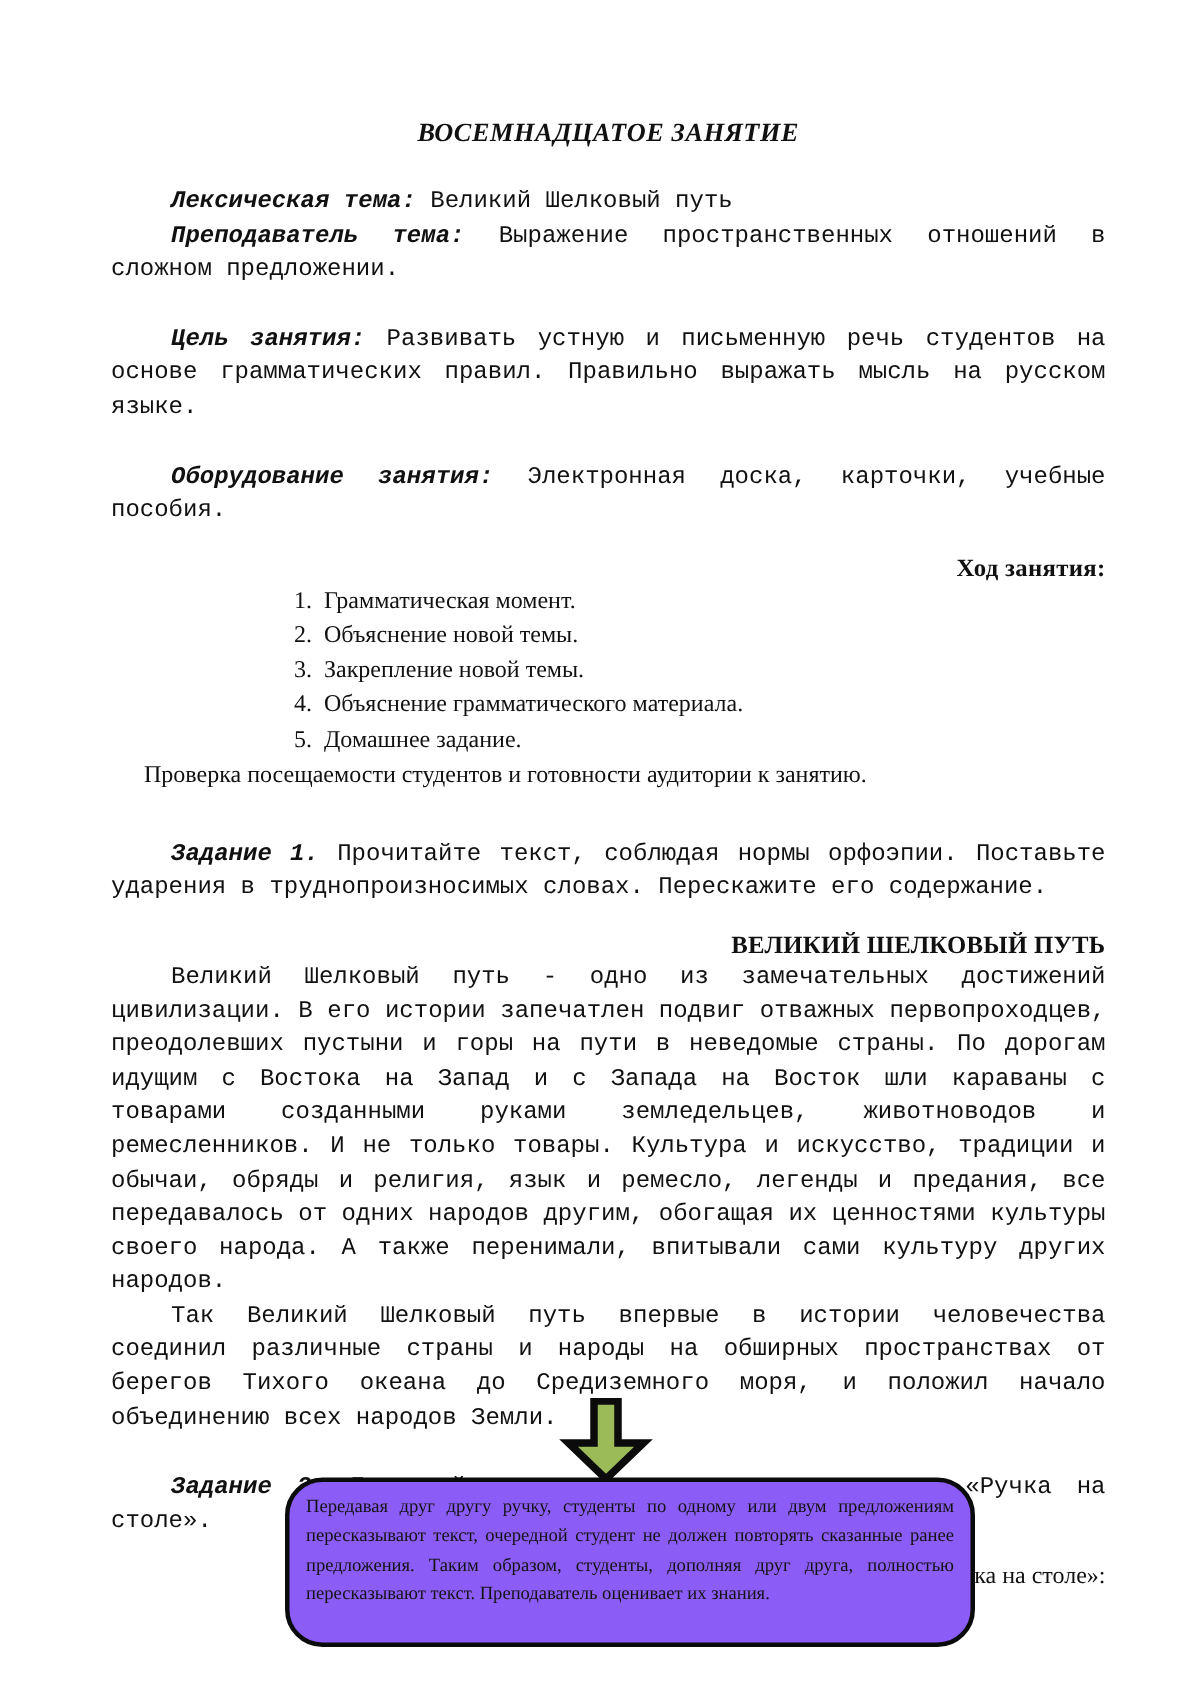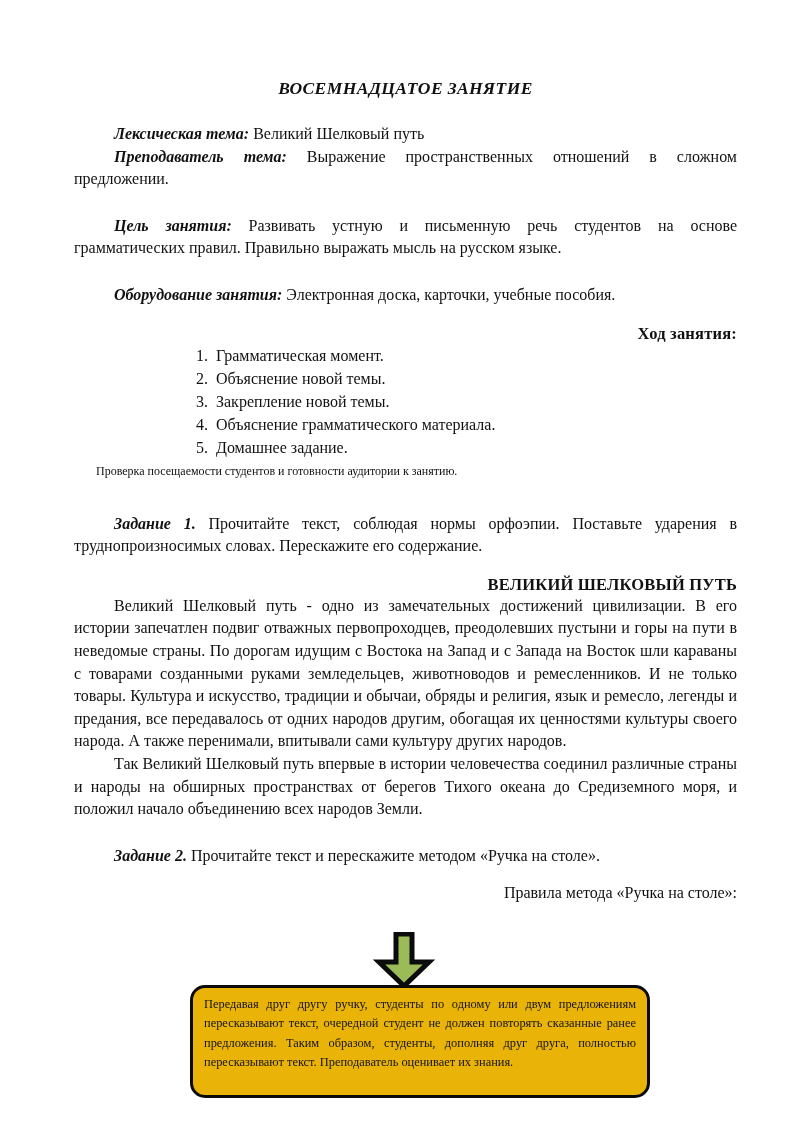--- a/index.html
+++ b/index.html
@@ -57,20 +57,21 @@
     margin: 0;
   }
 
   
   p.para {
     margin: 0;
     font-size: 16px;
     line-height: 22.6px;
     text-align: justify;
     text-justify: inter-word;
+    font-family: Liberation Mono, monospace;
   }
   p.para.indent {
     text-indent: 40px;
   }
 
   .lbl {
     font-weight: bold;
     font-style: italic;
   }
   .gap-m { height: 17px; }
@@ -91,21 +92,21 @@
   }
   ol.steps li .num {
     position: absolute;
     left: 0;
     top: 0;
     width: 18px;
     text-align: right;
   }
 
   .check-line {
-    font-size: 12px;
+    font-size: 16px;
     line-height: 23px;
     text-indent: 22px;
     margin: 0;
     text-align: left;
   }
 
   
   .arrow-wrap {
     position: absolute;
     left: 0;
@@ -117,23 +118,23 @@
   .arrow-wrap svg { display: block; margin: 0 auto; }
 
   
   .callout {
     position: absolute;
     left: 186px;
     top: 985px;
     width: 460px;
     height: 113px;
     box-sizing: border-box;
-    background: #eab308;
+    background: #8b5cf6;
     border: 3px solid #0b0b0b;
-    border-radius: 15px;
+    border-radius: 25px;
     padding: 7px 11px 6px 11px;
   }
   .callout p {
     margin: 0;
     font-size: 12.4px;
     line-height: 19.4px;
     text-align: justify;
     text-justify: inter-word;
     color: #141414;
     font-family: "Liberation Serif", "DejaVu Serif", serif;

